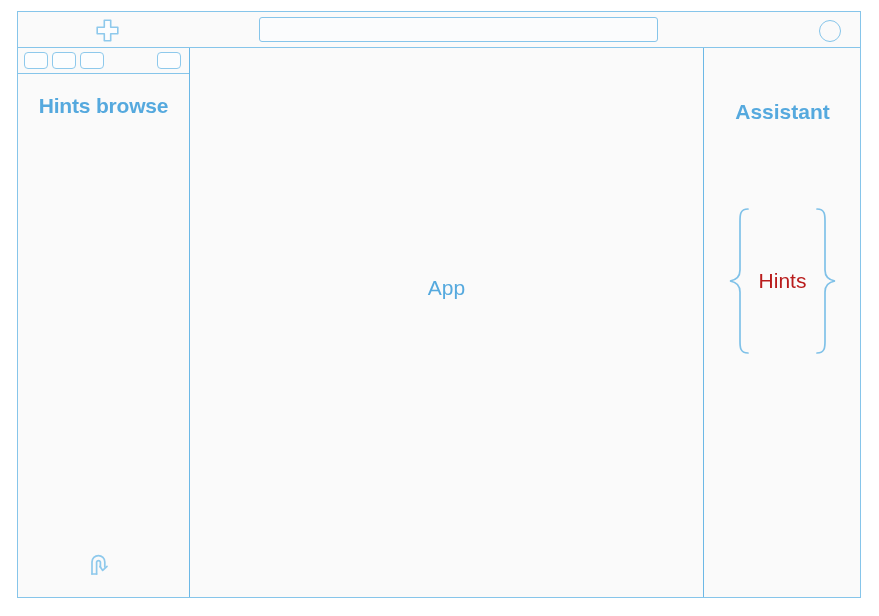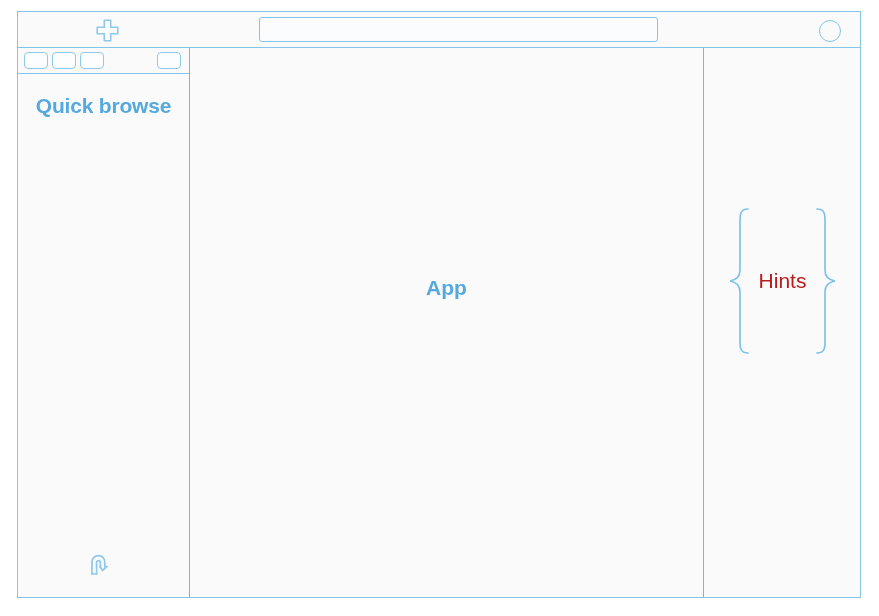--- a/index.html
+++ b/index.html
@@ -154,21 +154,21 @@
     border-right: 1.5px solid #6cb8e6;
     background: #fafafa;
   }
   #app-label {
     position: absolute;
     left: 0;
     right: 0;
     top: 228px;
     text-align: center;
     font-size: 21px;
-    font-weight: bold;
+    font-weight: normal;
     color: #55a9de;
   }
 
   
   #assistant-panel {
     position: absolute;
     left: 687px;
     top: 36px;
     right: 0;
     bottom: 0;
@@ -230,37 +230,38 @@
 
   <div id="sidebar">
 
     <div id="sidebar-tabbar">
       <div class="tab-chip" id="tab-chip-1"></div>
       <div class="tab-chip" id="tab-chip-2"></div>
       <div class="tab-chip" id="tab-chip-3"></div>
       <div class="tab-chip" id="tab-chip-4"></div>
     </div>
 
-    <div id="sidebar-heading">Quick browse</div>
+    <div id="sidebar-heading">Hints browse</div>
 
     <div id="undo-icon">
       <svg viewBox="0 0 30 30" width="30" height="30">
         <path d="M6.0 25.0 V13.0 A6.4 6.4 0 0 1 18.8 13.0 V18.0" fill="none" stroke="#8ec9ec" stroke-width="1.7" stroke-linecap="round"></path>
         <path d="M10.6 25.0 V13.0 A2.0 2.0 0 0 1 14.4 13.0 V18.0" fill="none" stroke="#8ec9ec" stroke-width="1.7" stroke-linecap="round"></path>
         <path d="M6.0 25.0 H10.6" fill="none" stroke="#8ec9ec" stroke-width="1.7" stroke-linecap="round"></path>
         <path d="M14.0 17.4 L16.7 21.4 L21.0 17.4" fill="none" stroke="#8ec9ec" stroke-width="1.7" stroke-linecap="round" stroke-linejoin="round"></path>
       </svg>
     </div>
   </div>
 
   <div id="app-panel">
     <div id="app-label">App</div>
   </div>
 
   <div id="assistant-panel">
+    <div id="assistant-heading">Assistant</div>
 
     <div id="hints-block">
       <span class="brace">
         <svg viewBox="0 0 26 150" width="26" height="150">
           <path d="M21 3 C13 3 13 9 13 15 V64 C13 71 9 74 3 75 C9 76 13 79 13 86 V135 C13 141 13 147 21 147" fill="none" stroke="#7fc1e8" stroke-width="1.7" stroke-linecap="round"></path>
         </svg>
       </span>
 
       <span id="hints-label">Hints</span>
 

